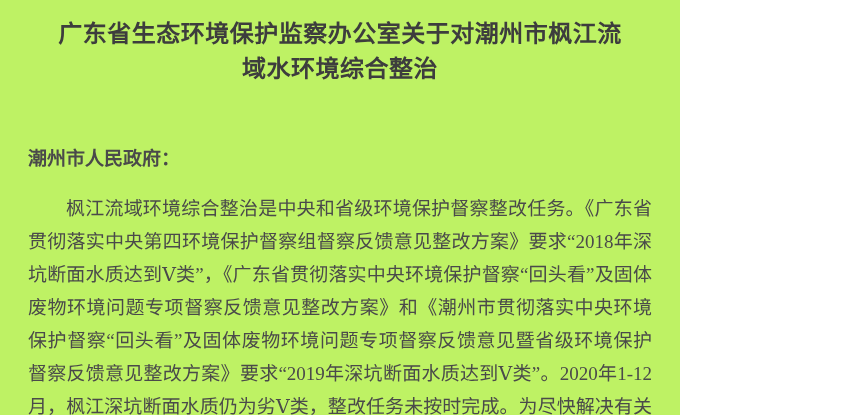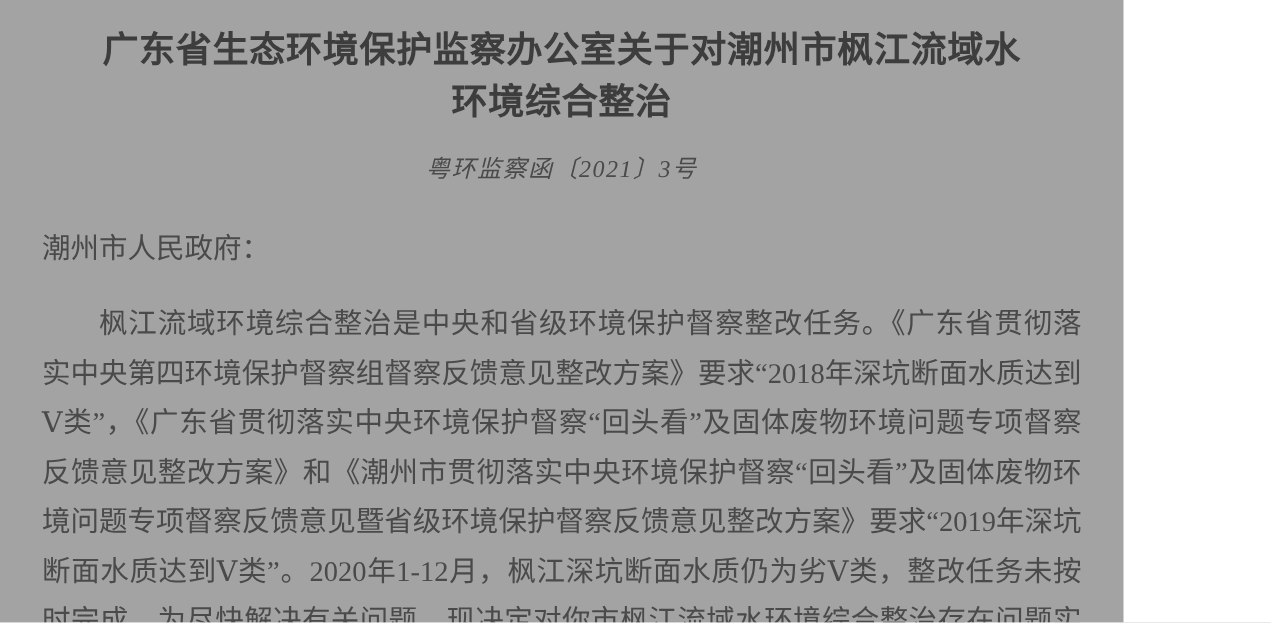--- a/index.html
+++ b/index.html
@@ -1,25 +1,25 @@
 <!DOCTYPE html>
 <html lang="zh-CN"><head>
 <meta charset="utf-8">
 <style>
   html, body {
     margin: 0;
     padding: 0;
     background: #ffffff;
   }
   .page {
-    width: 749px;
+    width: 680px;
     height: 415px;
     box-sizing: border-box;
     padding: 12px 28px 0 28px;
-    background: #a3a3a3;
+    background: #bef264;
     overflow: hidden;
   }
   .title {
     margin: 0;
     padding: 4px 30px 0 30px;
     text-align: center;
     font-family: "Liberation Sans", "DejaVu Sans", sans-serif;
     font-weight: 700;
     font-size: 24px;
     line-height: 35px;
@@ -31,42 +31,42 @@
     margin-top: 17px;
     text-align: center;
     font-family: "Liberation Serif", "DejaVu Serif", serif;
     font-style: italic;
     font-size: 16px;
     line-height: 22px;
     color: #4a4a4a;
     letter-spacing: 1px;
   }
   .salutation {
-    margin-top: 31px;
+    margin-top: 62px;
     font-family: "Liberation Serif", "DejaVu Serif", serif;
     font-size: 19px;
     line-height: 22px;
     color: #4a4a4a;
+    font-weight: bold;
   }
   .body-paragraph {
     margin: 22px 0 0 0;
     font-family: "Liberation Serif", "DejaVu Serif", serif;
     font-size: 19px;
     line-height: 33px;
     color: #4a4a4a;
     text-align: justify;
     text-indent: 2em;
   }
 </style>
 </head>
 <body>
 
 <div class="page">
   <h1 class="title">
     <span class="title-line">广东省生态环境保护监察办公室关于对潮州市枫江流域水环境综合整治</span>
   </h1>
 
-  <div class="doc-number">粤环监察函〔2021〕3号</div>
 
   <div class="salutation">潮州市人民政府：</div>
 
   <p class="body-paragraph">枫江流域环境综合整治是中央和省级环境保护督察整改任务。《广东省贯彻落实中央第四环境保护督察组督察反馈意见整改方案》要求“2018年深坑断面水质达到Ⅴ类”，《广东省贯彻落实中央环境保护督察“回头看”及固体废物环境问题专项督察反馈意见整改方案》和《潮州市贯彻落实中央环境保护督察“回头看”及固体废物环境问题专项督察反馈意见暨省级环境保护督察反馈意见整改方案》要求“2019年深坑断面水质达到Ⅴ类”。2020年1-12月，枫江深坑断面水质仍为劣Ⅴ类，整改任务未按时完成。为尽快解决有关问题，现决定对你市枫江流域水环境综合整治存在问题实施挂牌督办。具体督办要求如下：</p>
 </div>
 
 </body></html>

